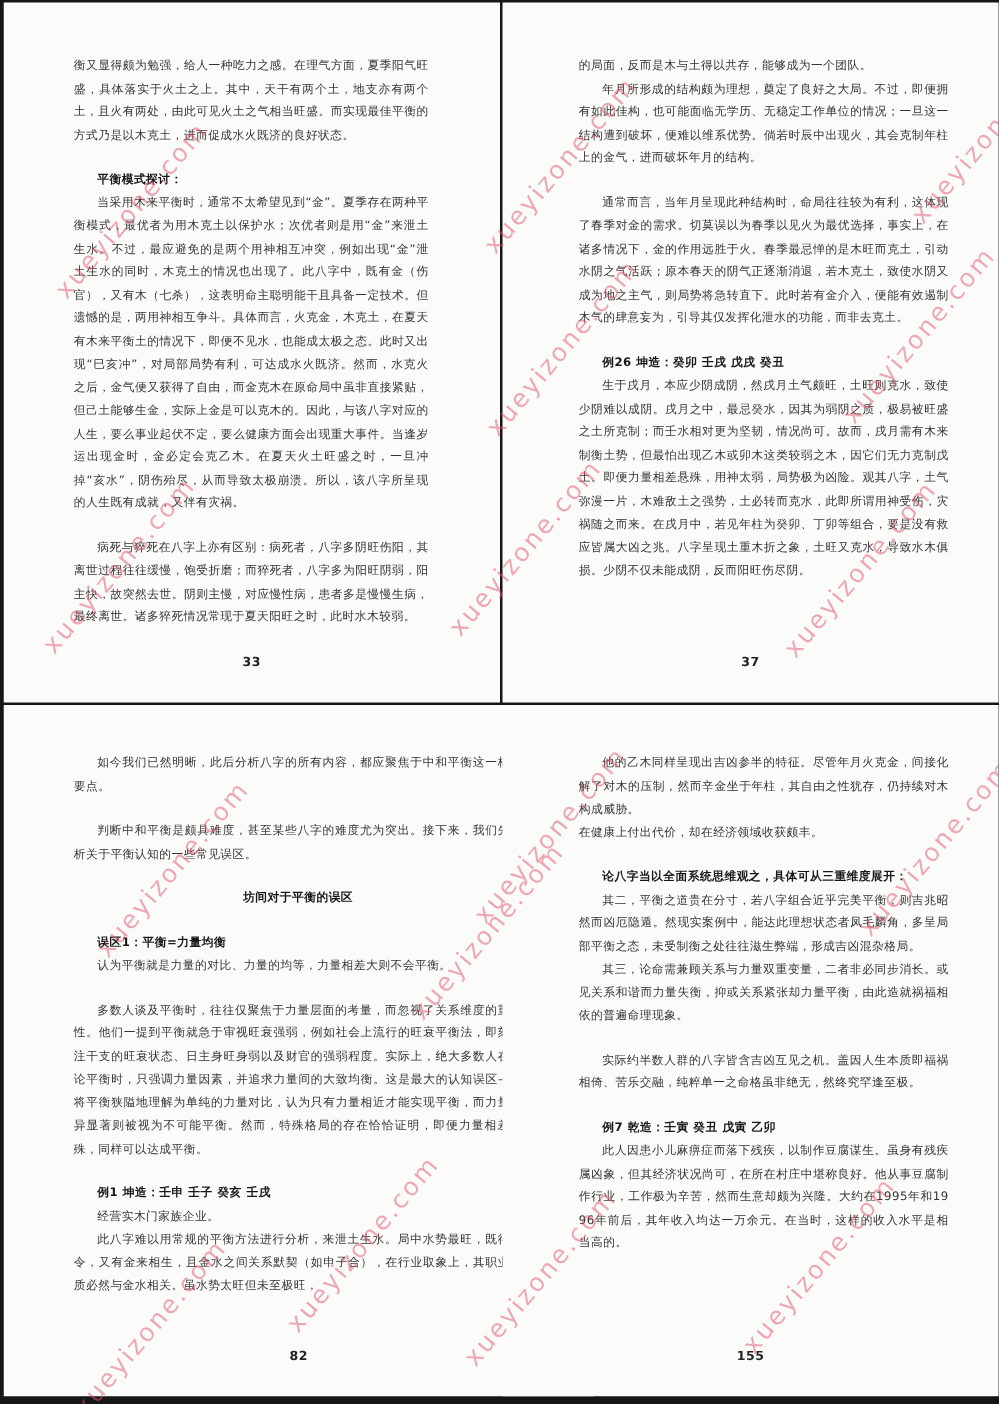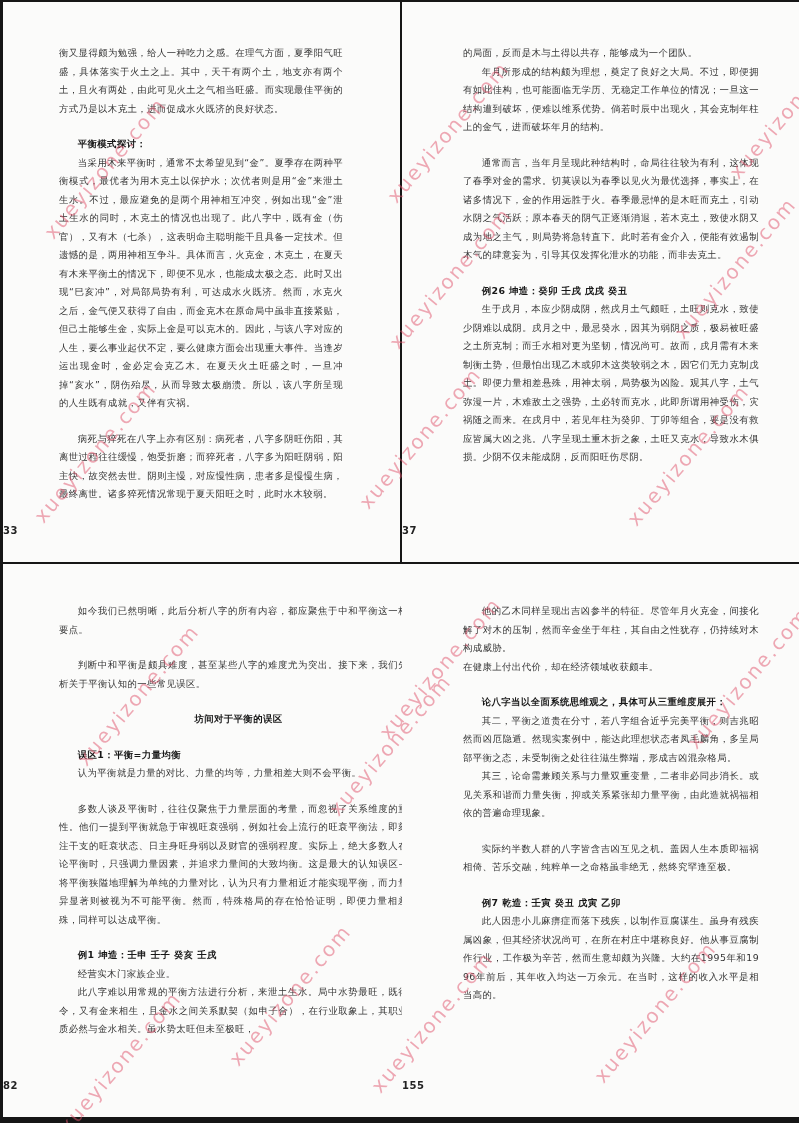--- a/index.html
+++ b/index.html
@@ -34,21 +34,21 @@
   }
   .para{color:#343434;}
   .heading{font-weight:bold;color:#171717;}
   .indent{text-indent:2em;}
   .center{text-align:center;text-indent:0;}
   .gap{height:17px;}
   .page-number{
     position:absolute;
     left:0;right:0;
     bottom:26px;
-    text-align:left;
+    text-align:center;
     font-size:10px;
     font-weight:600;
     color:#222;
     letter-spacing:0.5px;
   }
   .watermark-layer{position:absolute;inset:0;pointer-events:none;z-index:5;}
   .watermark{
     position:absolute;
     font-size:20px;
     letter-spacing:2px;

